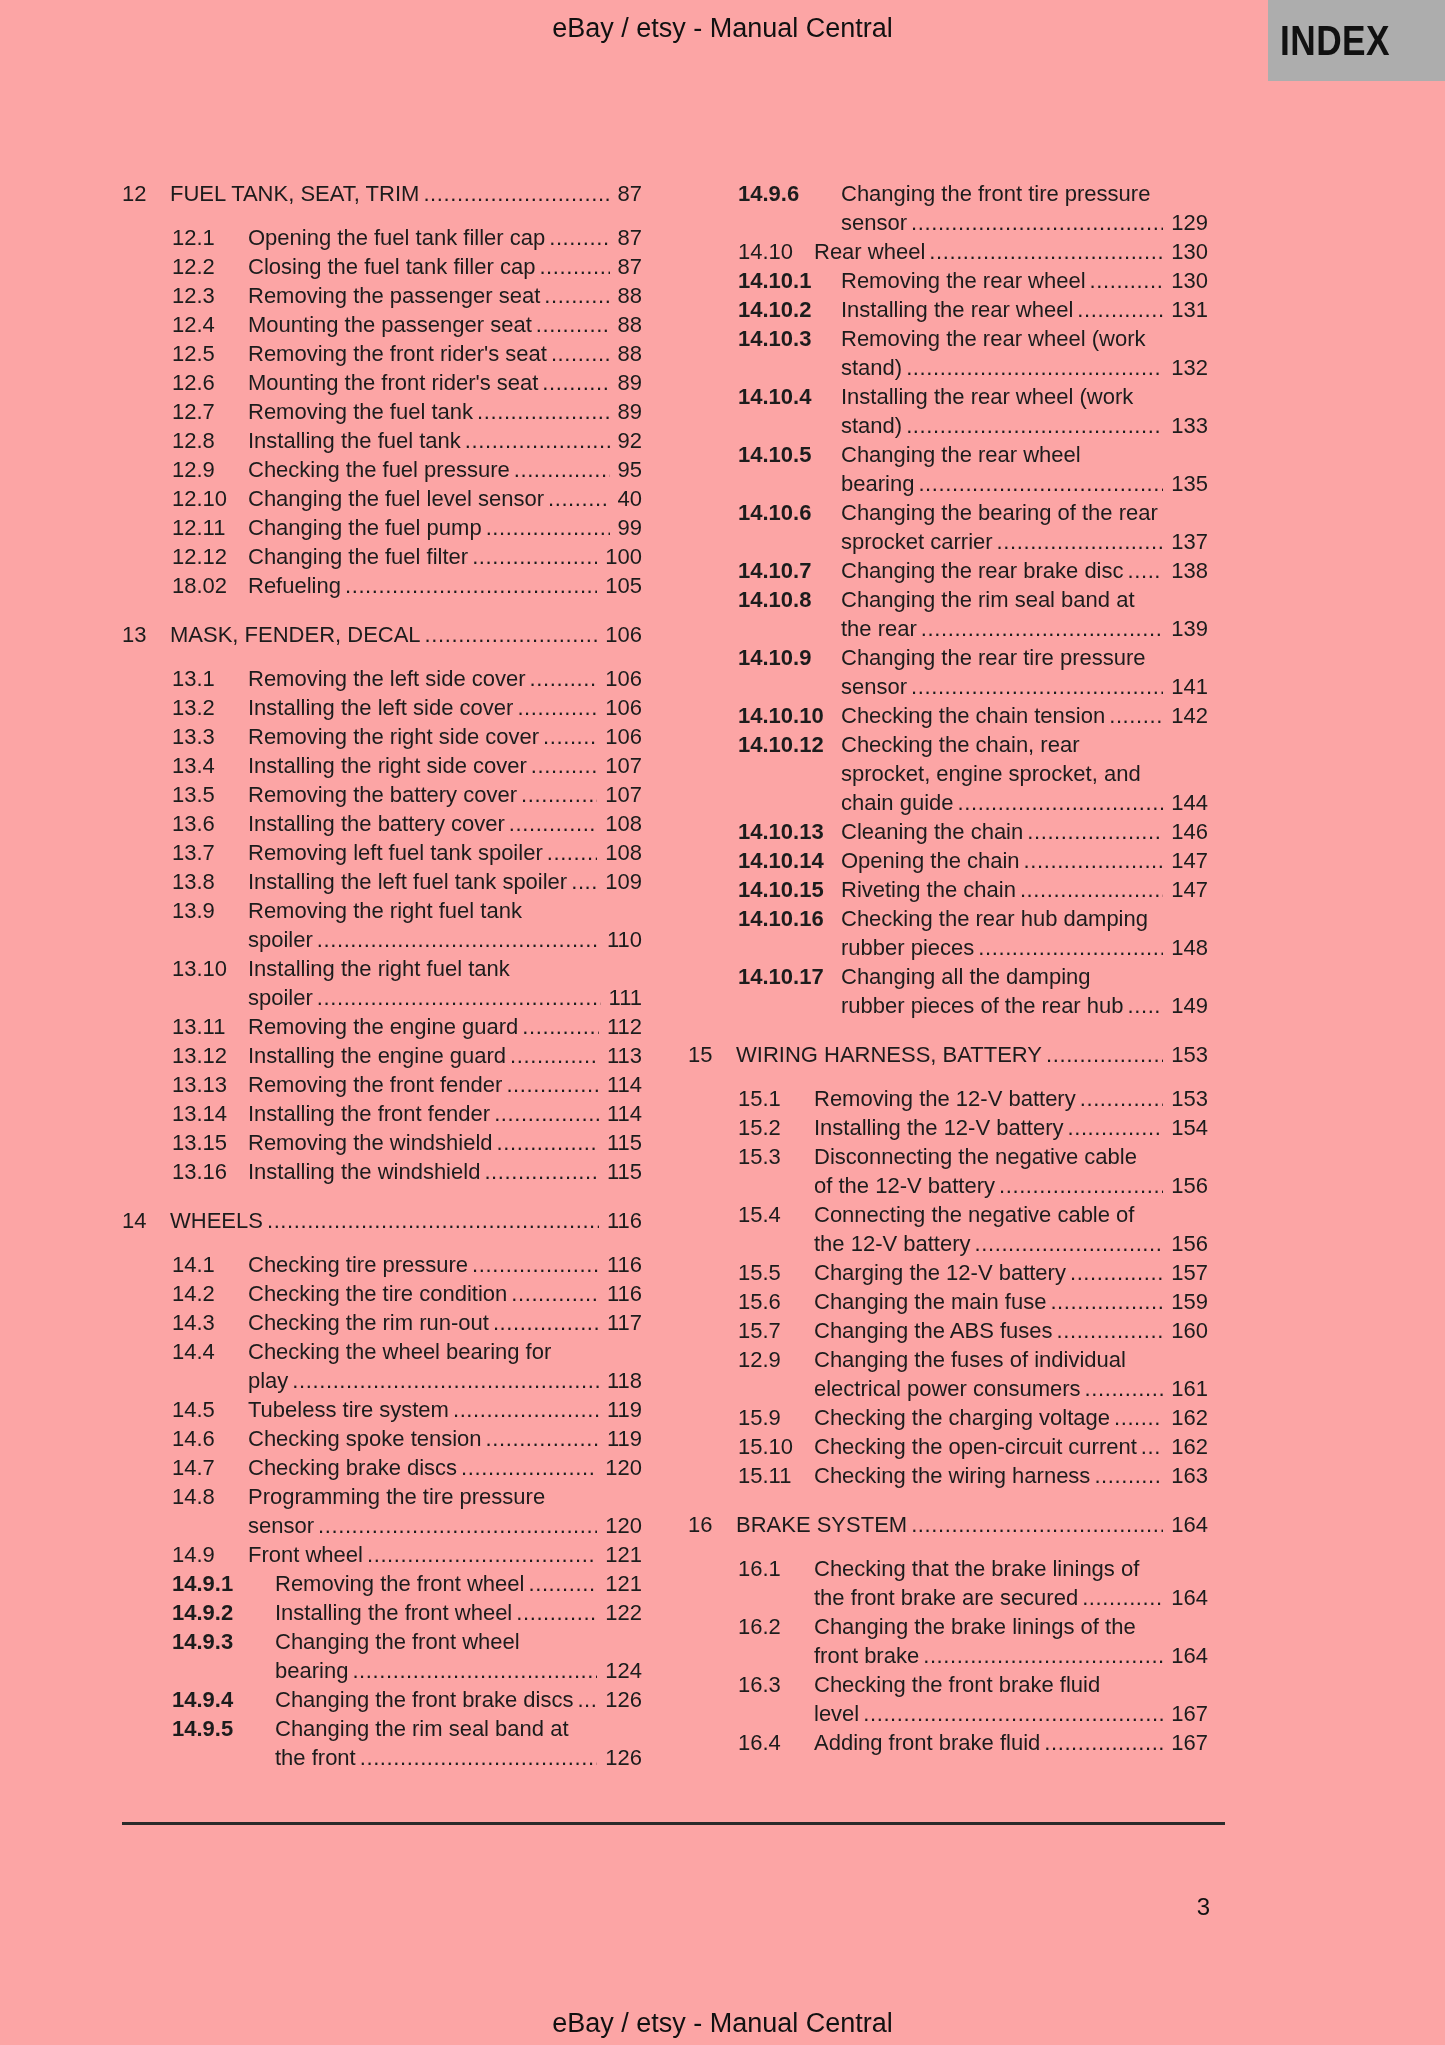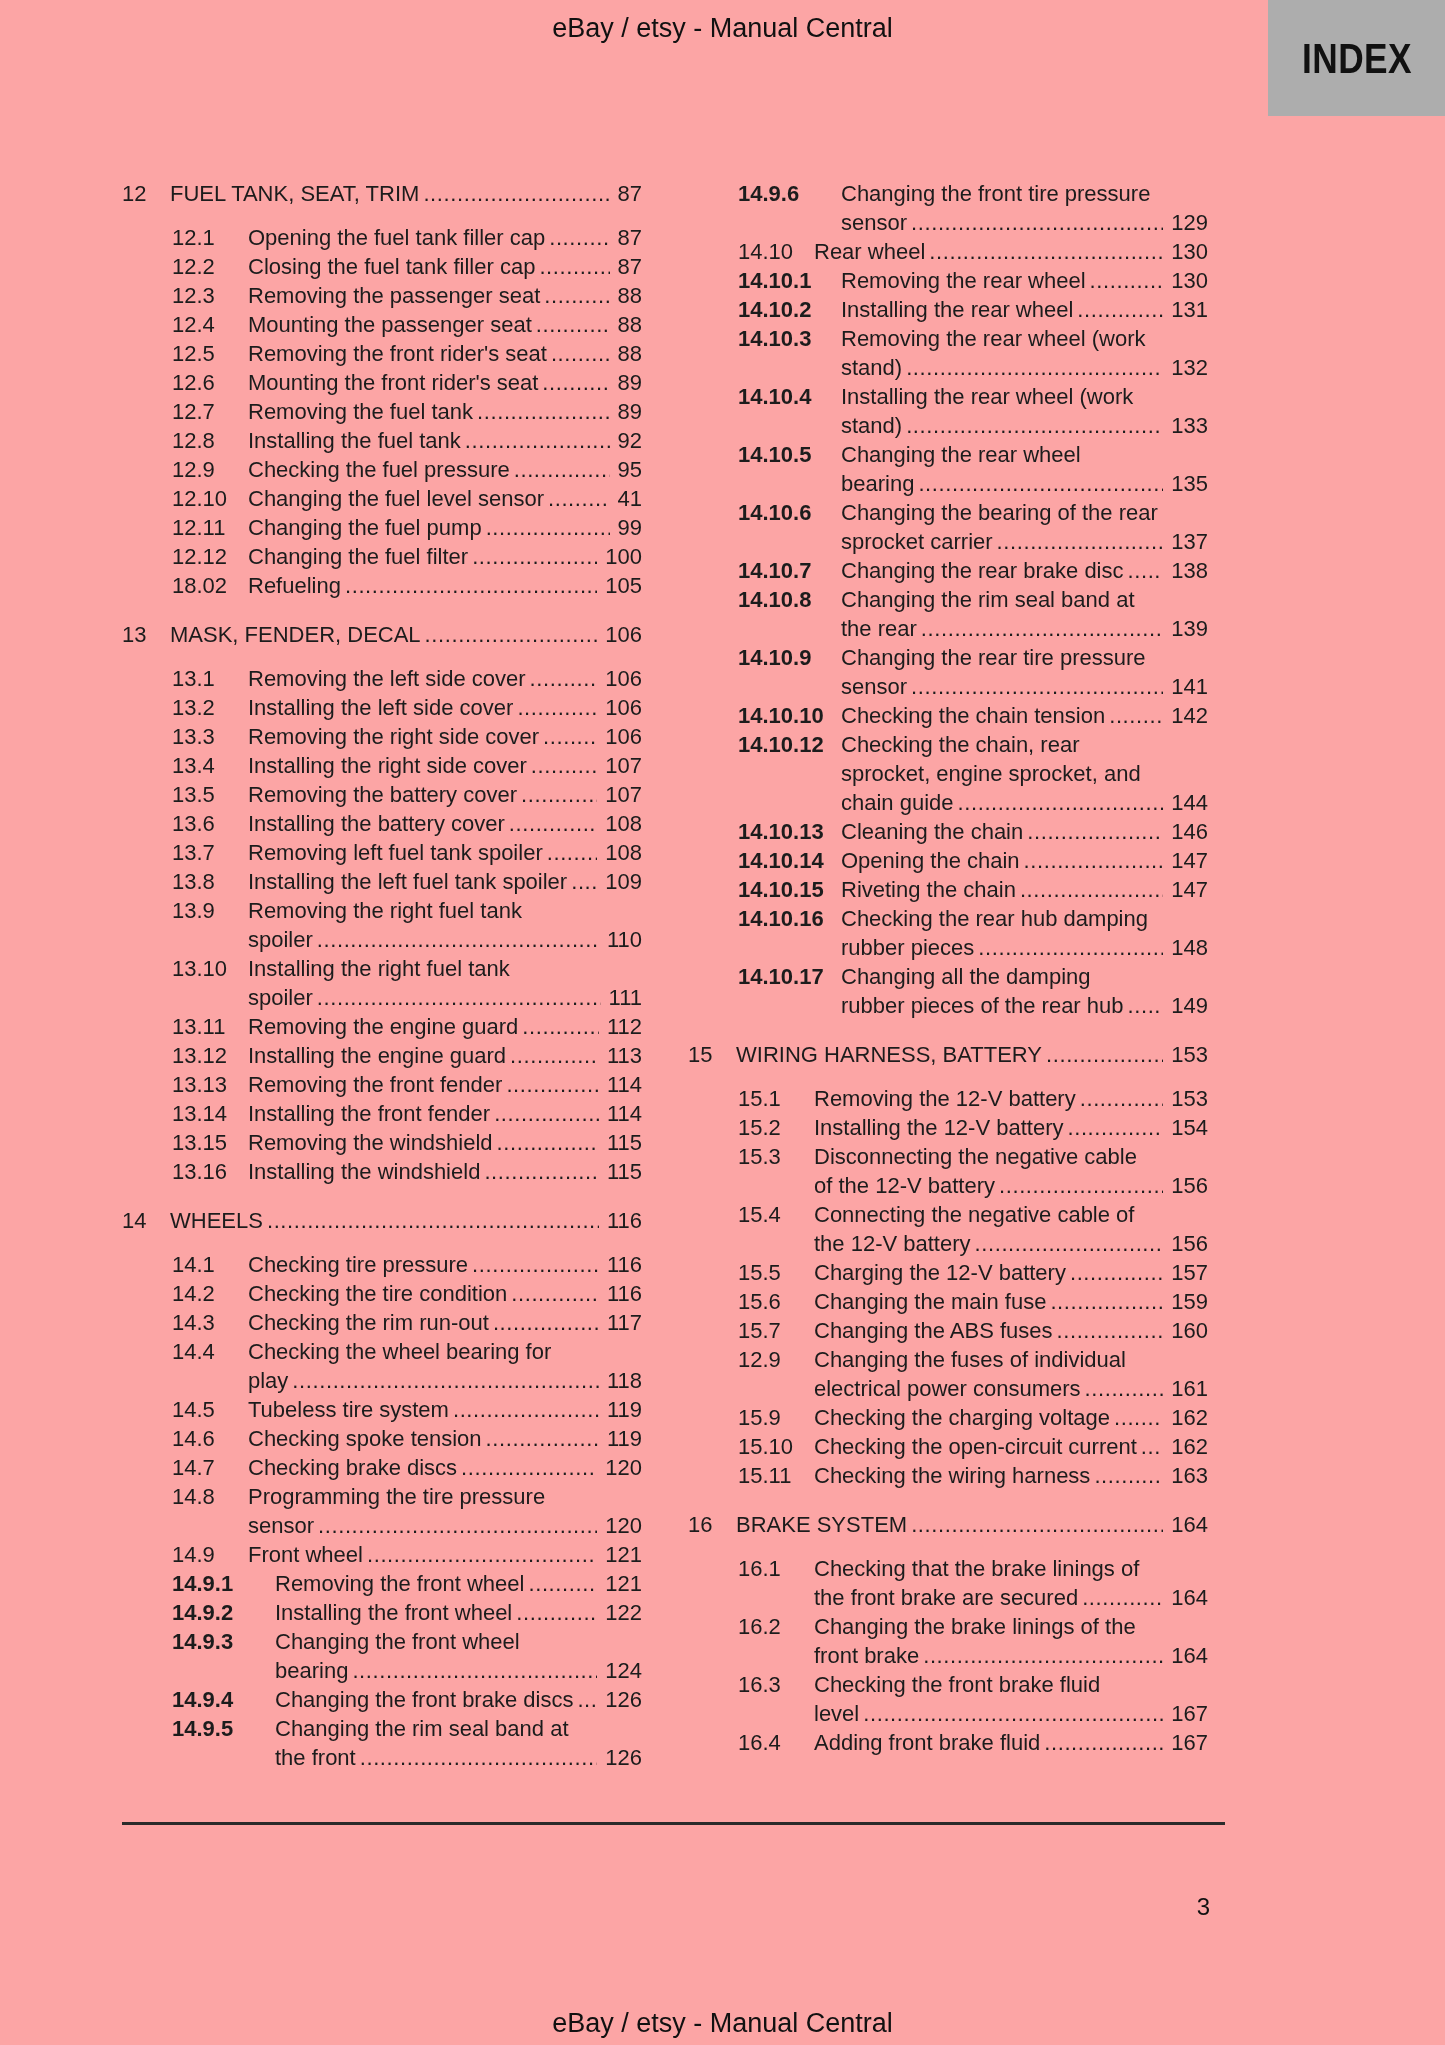--- a/index.html
+++ b/index.html
@@ -17,25 +17,25 @@
   .header-title {
     position: absolute;
     top: 13px; left: 0; right: 0;
     text-align: center;
     font-size: 27px;
     color: #111111;
   }
   .index-box {
     position: absolute;
     top: 0; right: 0;
-    width: 177px; height: 116px;
+    width: 177px; height: 81px;
     background: #adadad;
     display: flex;
     align-items: center;
-    justify-content: center;
+    justify-content: flex-start;
   }
   .index-label {
     font-size: 43px;
     font-weight: bold;
     color: #111111;
     transform: scaleX(0.82);
     letter-spacing: 0.5px;
   }
 
   
@@ -208,21 +208,21 @@
               <span class="page-num">95</span>
             </div>
           </div>
         </div>
         <div class="entry sub">
           <span class="num">12.10</span>
           <div class="body">
             <div class="line">
               <span class="t">Changing the fuel level sensor</span>
               <span class="leader"></span>
-              <span class="page-num">41</span>
+              <span class="page-num">40</span>
             </div>
           </div>
         </div>
         <div class="entry sub">
           <span class="num">12.11</span>
           <div class="body">
             <div class="line">
               <span class="t">Changing the fuel pump</span>
               <span class="leader"></span>
               <span class="page-num">99</span>

